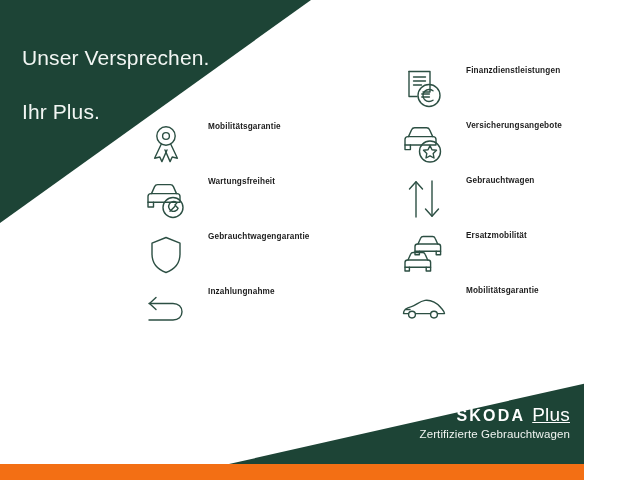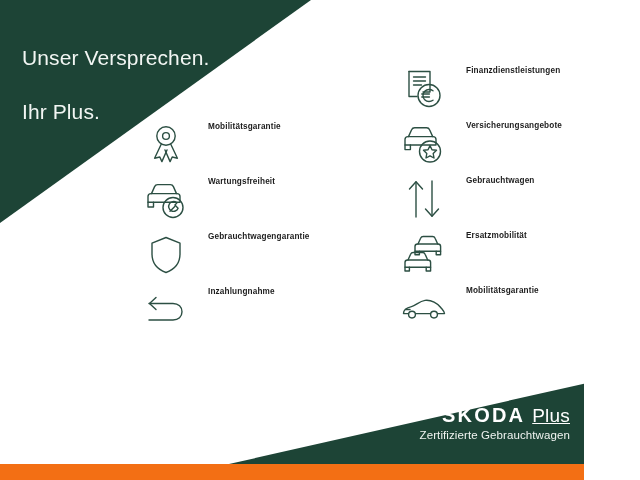--- a/index.html
+++ b/index.html
@@ -89,21 +89,21 @@
     text-align: right;
     color: #ffffff;
   }
   .brand-top {
     display: flex;
     align-items: baseline;
     justify-content: flex-end;
     gap: 7px;
   }
   .brand-skoda {
-    font-size: 20px;
+    font-size: 16px;
     font-weight: bold;
     letter-spacing: 2.2px;
     color: #ffffff;
     line-height: 1;
   }
   .brand-plus {
     font-size: 19px;
     font-weight: 400;
     color: #ffffff;
     line-height: 1;

